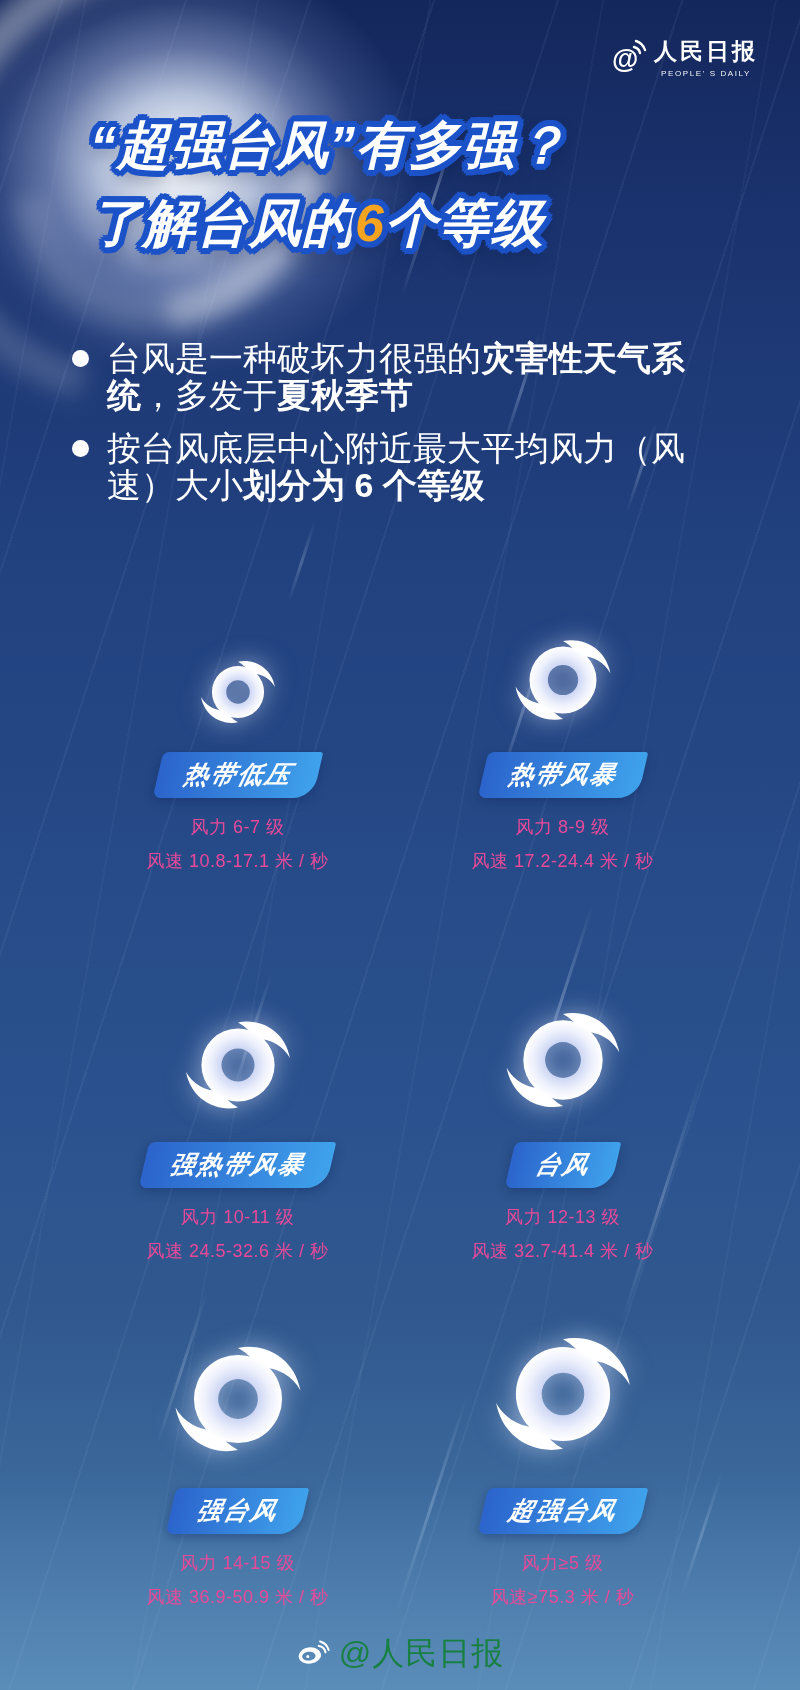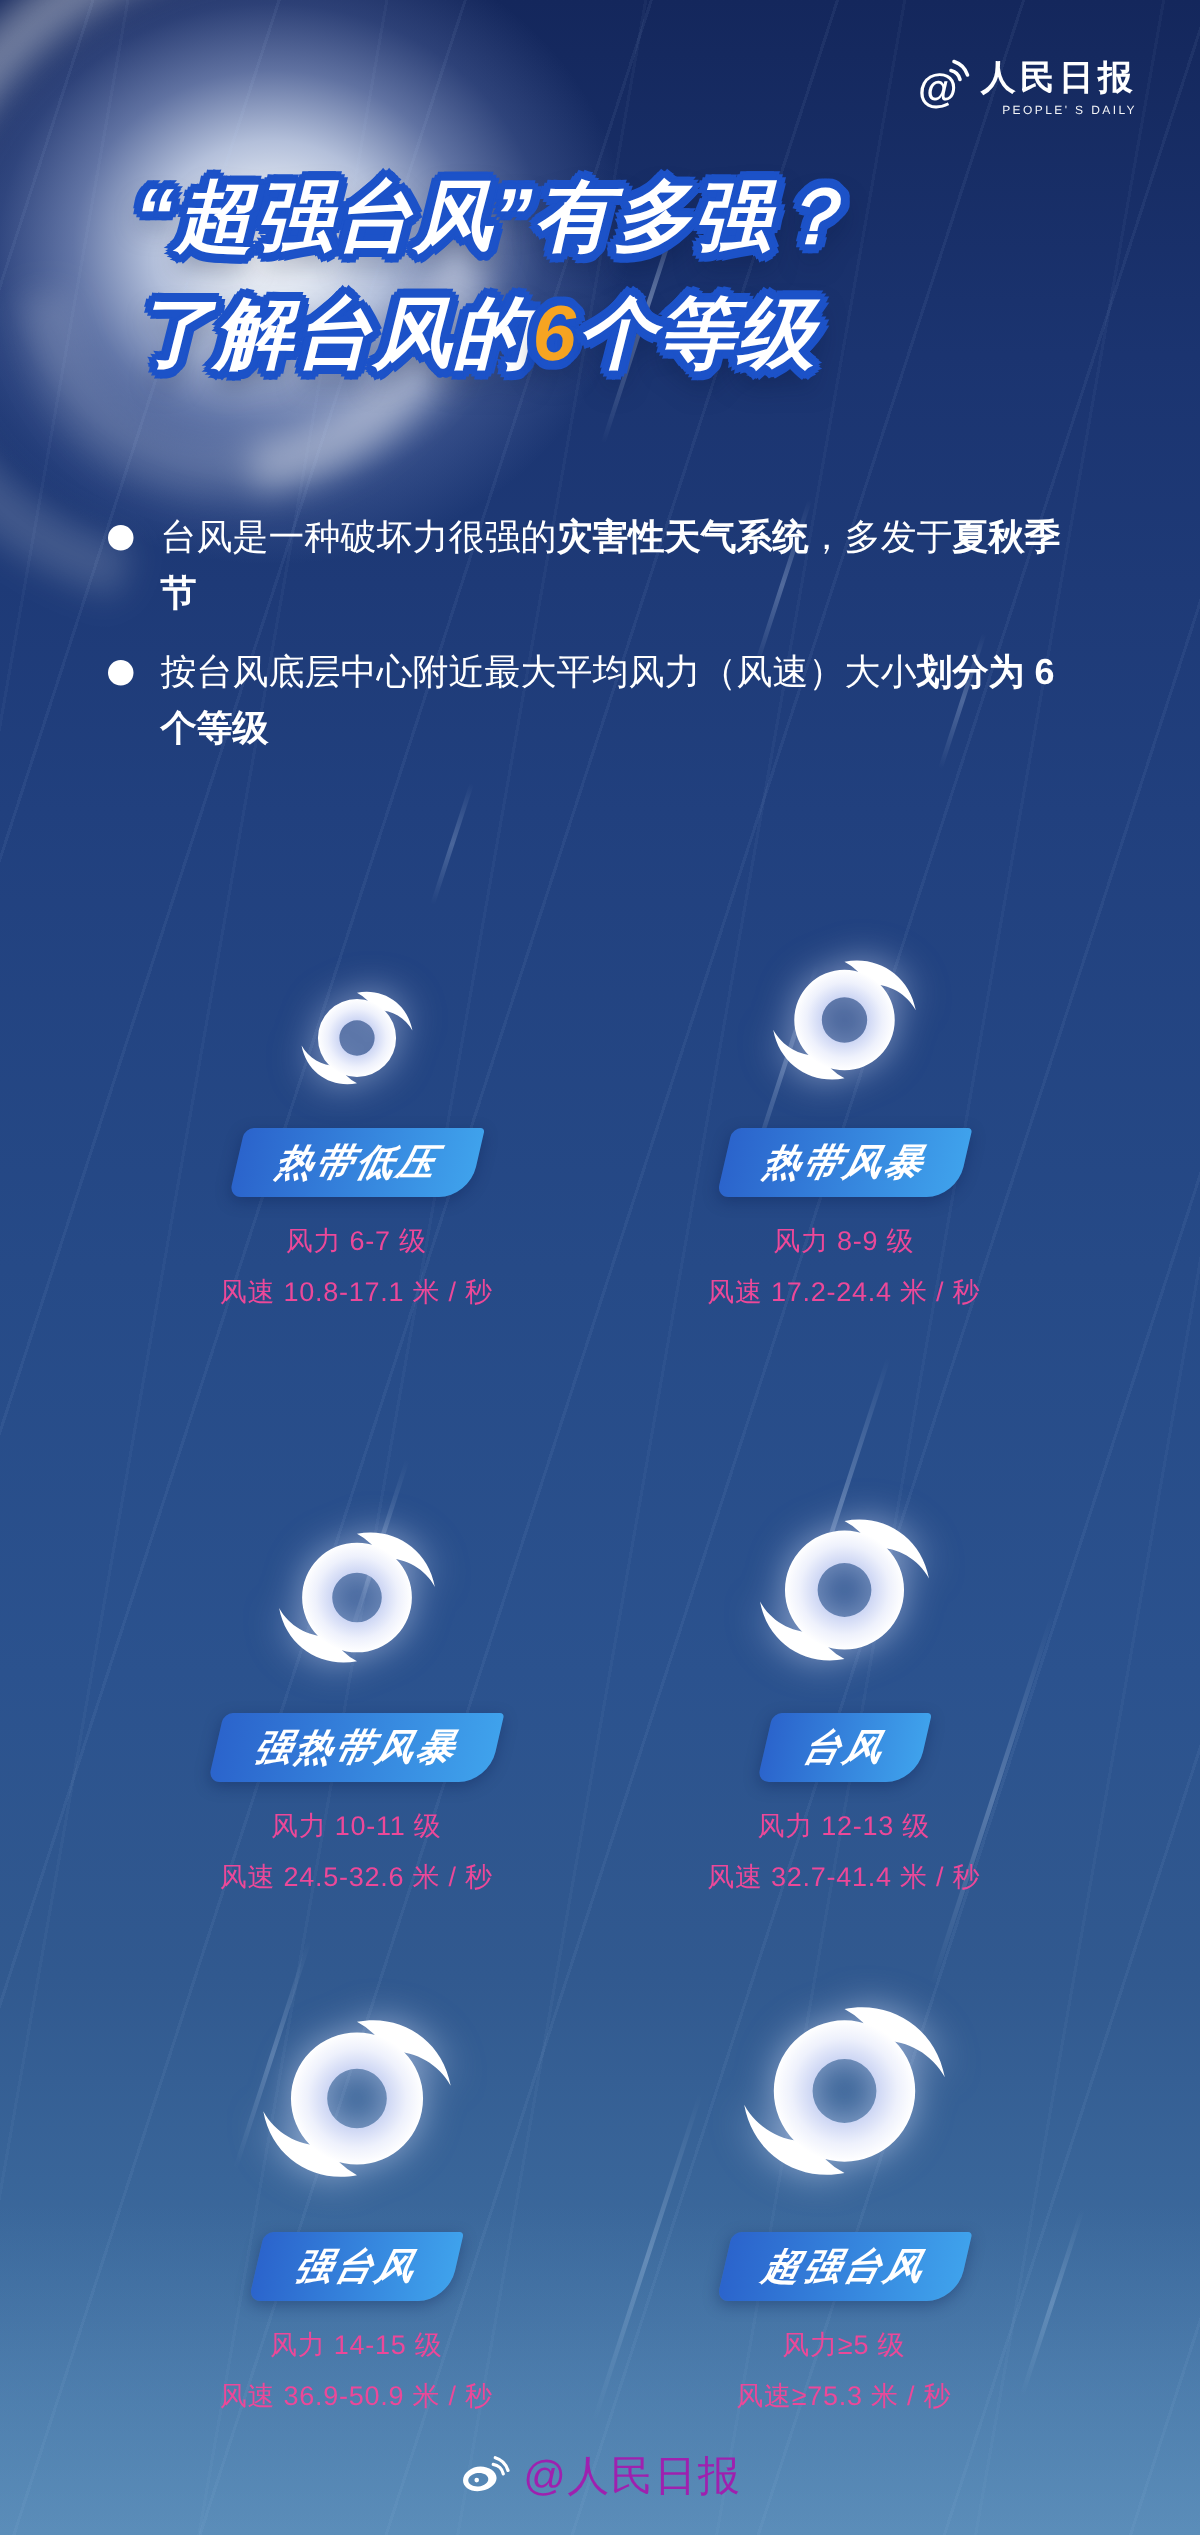--- a/index.html
+++ b/index.html
@@ -38,21 +38,21 @@
       rgba(214,224,244,.82) 24%, rgba(170,185,225,.5) 40%,
       rgba(120,140,195,.25) 55%, rgba(80,100,160,0) 72%);
   }
   .swirl-ring{ position:absolute; border-radius:50%; border:36px solid transparent; filter:blur(11px); }
   .ring1{ left:60px; top:70px; width:520px; height:460px;
     border-top-color:rgba(255,255,255,.38); border-left-color:rgba(255,255,255,.16); transform:rotate(-28deg);}
   .ring2{ left:150px; top:150px; width:340px; height:300px;
     border-top-color:rgba(255,255,255,.42); border-right-color:rgba(255,255,255,.15); transform:rotate(130deg);}
   
   .brand{ position:absolute; top:36px; right:42px; display:flex; align-items:center; gap:7px; z-index:5;}
-  .brand-text{ display:flex; flex-direction:column; align-items:flex-end; }
+  .brand-text{ display:flex; flex-direction:column; align-items:center; }
   .brand-name{ font-size:23px; font-weight:800; letter-spacing:3px; }
   .brand-sub{ font-size:8px; letter-spacing:1.6px; margin-top:2px; opacity:.95; }
   
   .title{
     position:absolute; top:106px; left:90px; z-index:5;
     font-size:52px; line-height:78px; font-weight:900; font-style:italic;
     letter-spacing:1px; color:#fff;
     text-shadow:
       5px 0 var(--title_stroke,#1c52c8), -5px 0 var(--title_stroke,#1c52c8),
       0 5px var(--title_stroke,#1c52c8), 0 -5px var(--title_stroke,#1c52c8),
@@ -60,21 +60,21 @@
       4px -4px var(--title_stroke,#1c52c8), -4px -4px var(--title_stroke,#1c52c8),
       6px 2px var(--title_stroke,#1c52c8), -6px 2px var(--title_stroke,#1c52c8),
       6px -2px var(--title_stroke,#1c52c8), -6px -2px var(--title_stroke,#1c52c8),
       2px 6px var(--title_stroke,#1c52c8), -2px 6px var(--title_stroke,#1c52c8),
       2px -6px var(--title_stroke,#1c52c8), -2px -6px var(--title_stroke,#1c52c8),
       0 10px 18px rgba(8,20,60,.55);
   }
   .title .hl{ color:var(--accent,#f7a421); }
   
   .bullets{ position:absolute; top:340px; left:72px; width:656px; z-index:5; list-style:none; }
-  .bullets li{ display:flex; gap:18px; margin-bottom:16px; font-size:24px; line-height:37px; color:#fff; }
+  .bullets li{ display:flex; gap:18px; margin-bottom:16px; font-size:34px; line-height:37px; color:#fff; }
   .dot{ flex:none; width:17px; height:17px; border-radius:50%; background:#fff; margin-top:10px; }
   .bullet-text .b{ font-weight:800; }
   
   .level-row{ position:absolute; left:75px; width:650px; display:flex; z-index:5; }
   .row-1{ top:618px; height:260px; }
   .row-2{ top:1008px; height:260px; }
   .row-3{ top:1352px; height:262px; }
   .level-card{ width:325px; display:flex; flex-direction:column; align-items:center; justify-content:flex-end; }
   .icon-wrap{ display:flex; align-items:flex-end; justify-content:center; margin-bottom:18px; }
   .typhoon{ display:block; filter:drop-shadow(0 0 12px rgba(220,230,255,.55)); }
@@ -82,21 +82,21 @@
     min-width:100px; padding:6px 26px 7px; margin-bottom:12px;
     background:linear-gradient(90deg, var(--ribbon_start,#2b64cc), var(--ribbon_end,#3fa2ec));
     border-radius:6px 3px 20px 8px; transform:skewX(-13deg);
     box-shadow:0 3px 10px rgba(10,30,80,.35);
     text-align:center;
   }
   .ribbon-text{ font-size:25px; font-weight:800; font-style:italic; letter-spacing:2px; color:#fff; display:inline-block; }
   .stat{ font-size:18px; line-height:34px; color:#ec4899; letter-spacing:.5px; }
   
   .footer{ position:absolute; top:1632px; left:0; width:100%; display:flex; justify-content:center; align-items:center; gap:9px; z-index:5; }
-  .footer-handle{ font-size:28px; color:#a21caf; opacity:.95; letter-spacing:1px; }
+  .footer-handle{ font-size:32px; color:#15803d; opacity:.95; letter-spacing:1px; }
   .defs-hidden{ position:absolute; width:0; height:0; overflow:hidden; }
 </style>
 </head>
 <body>
 
 <svg class="defs-hidden" aria-hidden="true">
   <defs>
     <radialGradient id="tg" cx="50%" cy="50%" r="50%">
       <stop offset="0%" stop-color="#a9b5e6"></stop>
       <stop offset="45%" stop-color="#cdd6f4"></stop>

